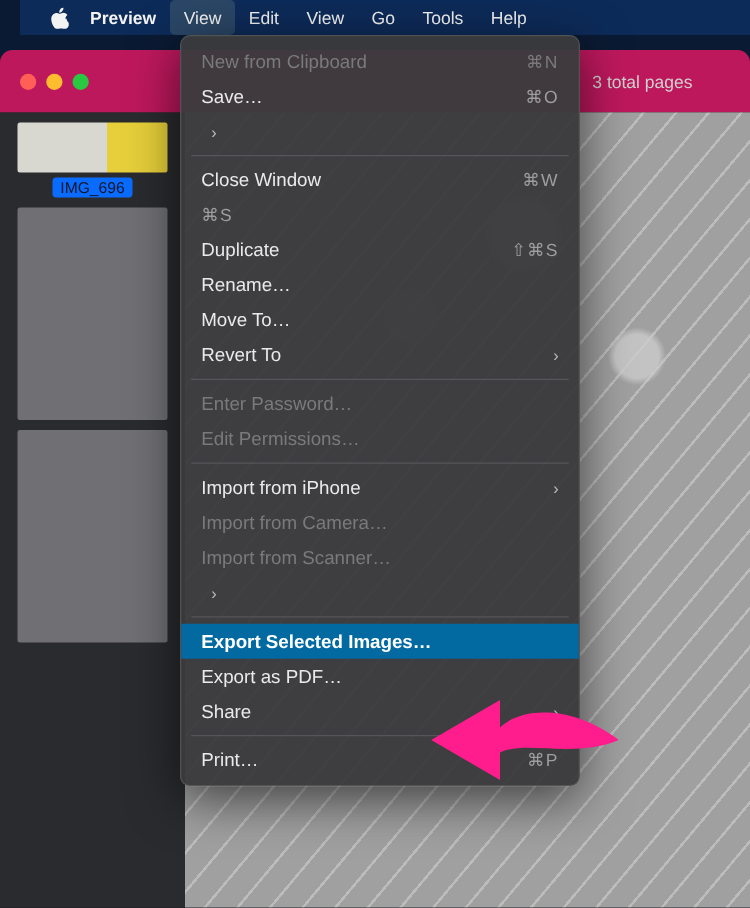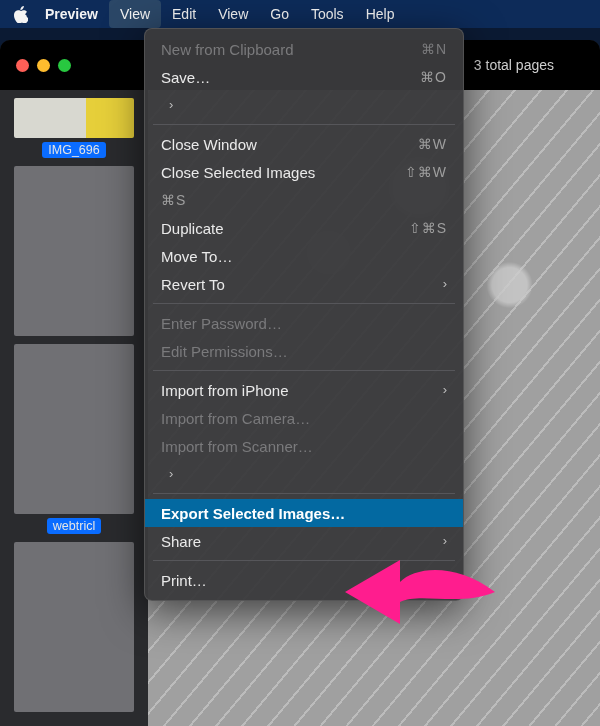--- a/index.html
+++ b/index.html
@@ -11,24 +11,25 @@
     position: relative;
   }
 
   
   .menubar {
     height: 28px;
     background: #0d2b59;
     color: #f3f3f3;
     display: flex;
     align-items: center;
-    padding: 0 6px;
+    padding: 0 17px;
     gap: 0;
     position: relative;
     z-index: 3;
+    margin-left: 16px;
   }
   .menubar .apple-logo {
     width: 28px;
     display: flex; align-items:center; justify-content:center;
     font-size: 17px;
   }
   .menubar-item {
     padding: 0 11px;
     height: 100%;
     display: flex;
@@ -46,21 +47,21 @@
     position: absolute;
     left: 0; top: 40px;
     width: 600px; height: 700px;
     background: #232427;
     border-radius: 10px;
     overflow: hidden;
     z-index: 1;
   }
   .titlebar {
     height: 50px;
-    background: #000000;
+    background: #be185d;
     display: flex;
     align-items: center;
     padding: 0 16px;
     gap: 8px;
     color: #d8d8d8;
     justify-content: flex-end;
   }
   .traffic { display: flex; gap: 8px; margin-right: 12px; }
   .traffic span { width: 13px; height: 13px; border-radius: 50%; display:block; }
   .traffic .close { background: #ff5f57; }
@@ -85,21 +86,21 @@
     background: #707074;
     border-radius: 2px;
   }
   .thumb.first {
     height: 40px;
     background: linear-gradient(90deg,#d8d8d0 60%, #e6cf3a 60%);
   }
   .thumb.tall { height: 170px; }
   .thumb-label {
     background: #0a6cff;
-    color: #e5e5e5;
+    color: #0f172a;
     font-size: 12.5px;
     padding: 1px 6px;
     border-radius: 3px;
     white-space: nowrap;
   }
 
   
   .content {
     position: absolute;
     left: 148px; top: 50px; right: 0; bottom: 0;
@@ -125,21 +126,21 @@
     border: 1px solid rgba(120,120,120,0.4);
     border-radius: 8px;
     padding: 6px 0;
     box-shadow: 0 10px 40px rgba(0,0,0,0.6);
     z-index: 5;
     color: #eaeaea;
     font-size: 15px;
   }
   .menu-item {
     display: flex;
-    align-items: flex-start;
+    align-items: center;
     padding: 6px 16px;
     height: 28px;
     position: relative;
   }
   .menu-item .label { flex: 1; }
   .menu-item .shortcut {
     color: #9e9e9e;
     font-size: 14px;
     letter-spacing: 1px;
     display:flex; gap:2px;
@@ -202,24 +203,20 @@
   <div class="sidebar">
     <div class="thumb-group">
       <div class="thumb first"></div>
       <div class="thumb-label">IMG_696</div>
     </div>
     <div class="thumb-group">
       <div class="thumb tall"></div>
     </div>
     <div class="thumb-group">
       <div class="thumb tall"></div>
-      <div class="thumb-label">webtricl</div>
-    </div>
-    <div class="thumb-group">
-      <div class="thumb tall"></div>
     </div>
   </div>
 
   <div class="content"></div>
 </div>
 
 <div class="dropdown" id="dropdown">
     <div class="menu-item disabled">
       <span class="label">New from Clipboard</span>
       <span class="shortcut">⌘N</span>
@@ -230,31 +227,30 @@
     </div>
     <div class="menu-item">
       <span class="chev">›</span>
     </div>
     <div class="menu-sep"></div>
     <div class="menu-item">
       <span class="label">Close Window</span>
       <span class="shortcut">⌘W</span>
     </div>
     <div class="menu-item">
-      <span class="label">Close Selected Images</span>
-      <span class="shortcut">⇧⌘W</span>
-    </div>
-    <div class="menu-item">
       <span class="shortcut">⌘S</span>
     </div>
     <div class="menu-item">
       <span class="label">Duplicate</span>
       <span class="shortcut">⇧⌘S</span>
     </div>
     <div class="menu-item">
+      <span class="label">Rename…</span>
+    </div>
+    <div class="menu-item">
       <span class="label">Move To…</span>
     </div>
     <div class="menu-item">
       <span class="label">Revert To</span>
       <span class="chev">›</span>
     </div>
     <div class="menu-sep"></div>
     <div class="menu-item disabled">
       <span class="label">Enter Password…</span>
     </div>
@@ -271,20 +267,23 @@
     </div>
     <div class="menu-item disabled">
       <span class="label">Import from Scanner…</span>
     </div>
     <div class="menu-item">
       <span class="chev">›</span>
     </div>
     <div class="menu-sep"></div>
     <div class="menu-item highlight">
       <span class="label">Export Selected Images…</span>
+    </div>
+    <div class="menu-item">
+      <span class="label">Export as PDF…</span>
     </div>
     <div class="menu-item">
       <span class="label">Share</span>
       <span class="chev">›</span>
     </div>
     <div class="menu-sep"></div>
     <div class="menu-item">
       <span class="label">Print…</span>
       <span class="shortcut">⌘P</span>
     </div>

